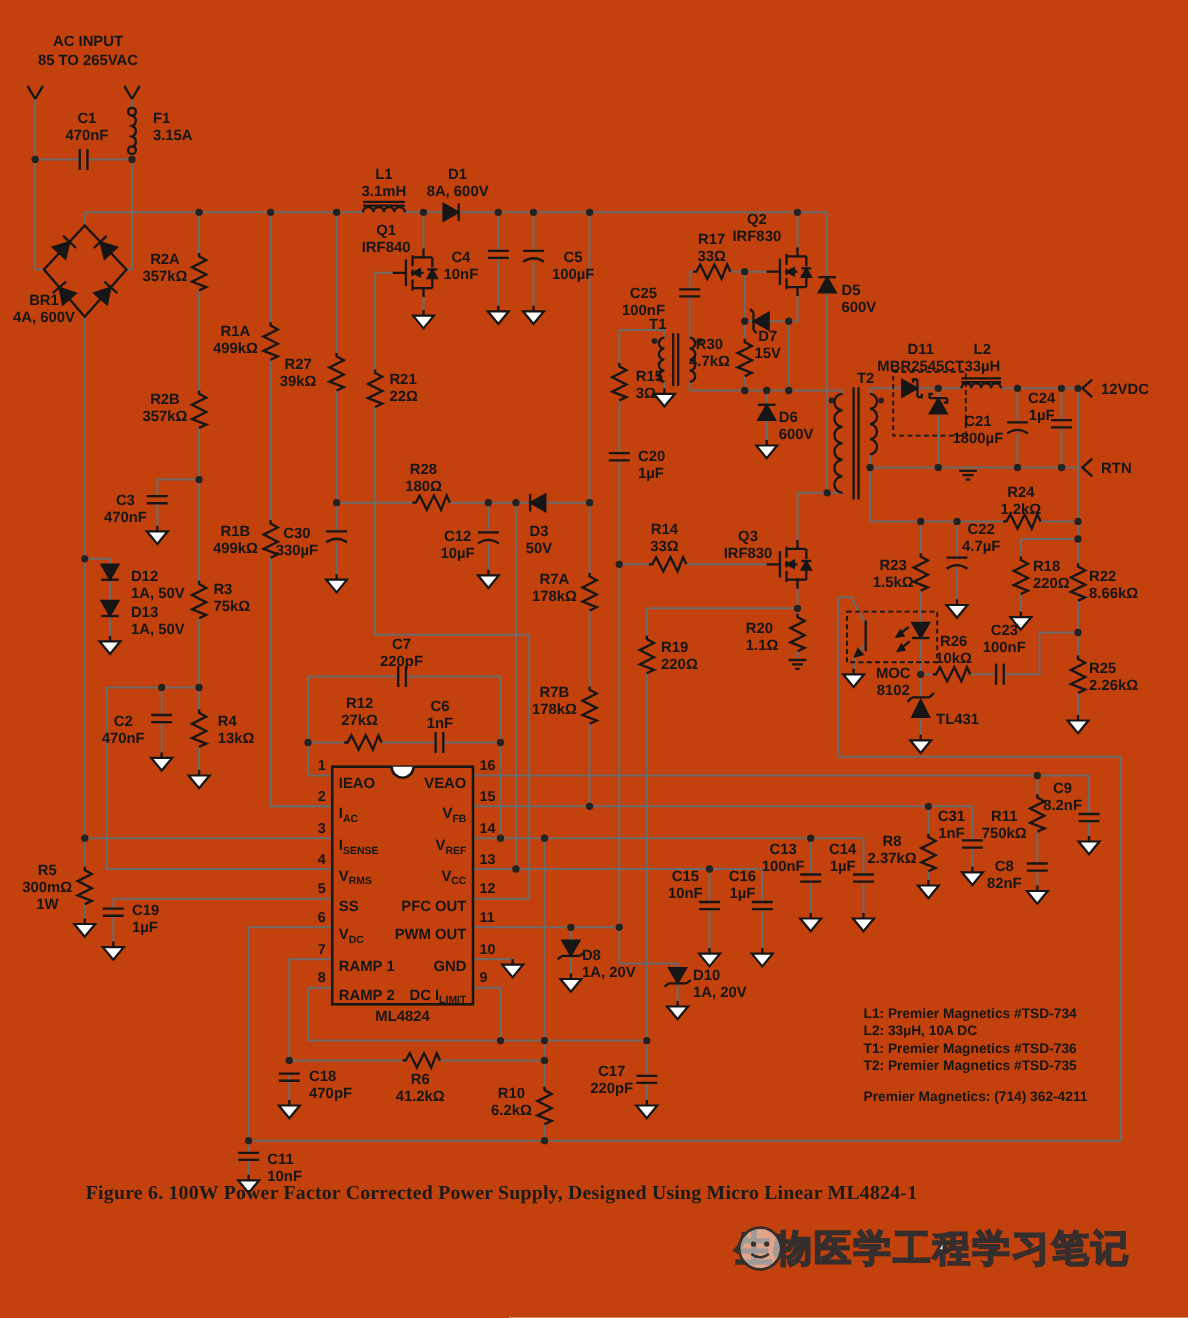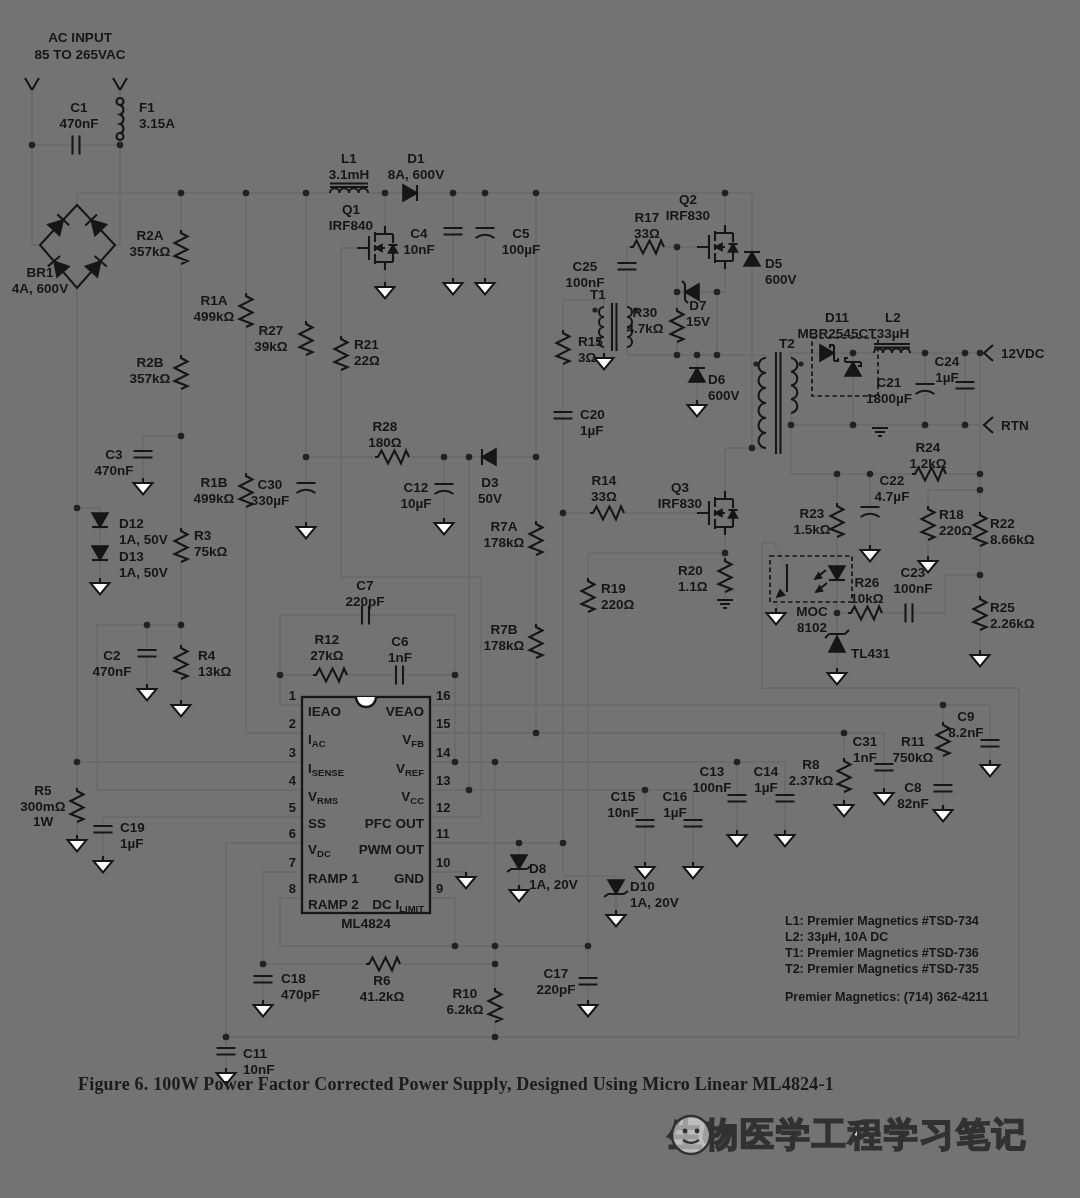--- a/index.html
+++ b/index.html
@@ -1,16 +1,16 @@
 <!DOCTYPE html>
 <html><head>
 <meta charset="utf-8">
 <style>
   html,body{margin:0;padding:0;background:#fff;}
-  .page{position:relative;width:1080px;height:1198px;background:#737373;overflow:hidden;
+  .page{position:relative;width:1080px;height:1198px;background:#c2410c;overflow:hidden;
         font-family:"Liberation Sans",sans-serif;}
   svg{position:absolute;left:0;top:0;}
   .wire{stroke:#6b6b6b;stroke-width:1.8;fill:none;}
   .cmp{stroke:#161616;stroke-width:2.1;fill:none;}
   .cmpf{stroke:#161616;stroke-width:1.6;fill:#161616;}
   .box{stroke:#161616;stroke-width:2.3;fill:none;}
   .dash{stroke:#161616;stroke-width:1.7;fill:none;stroke-dasharray:4.5 3;}
   .dot{fill:#222;stroke:none;}
   .lbl{font:bold 13.5px "Liberation Sans",sans-serif;fill:#161616;}
   .pname{font:bold 13.5px "Liberation Sans",sans-serif;fill:#161616;}

